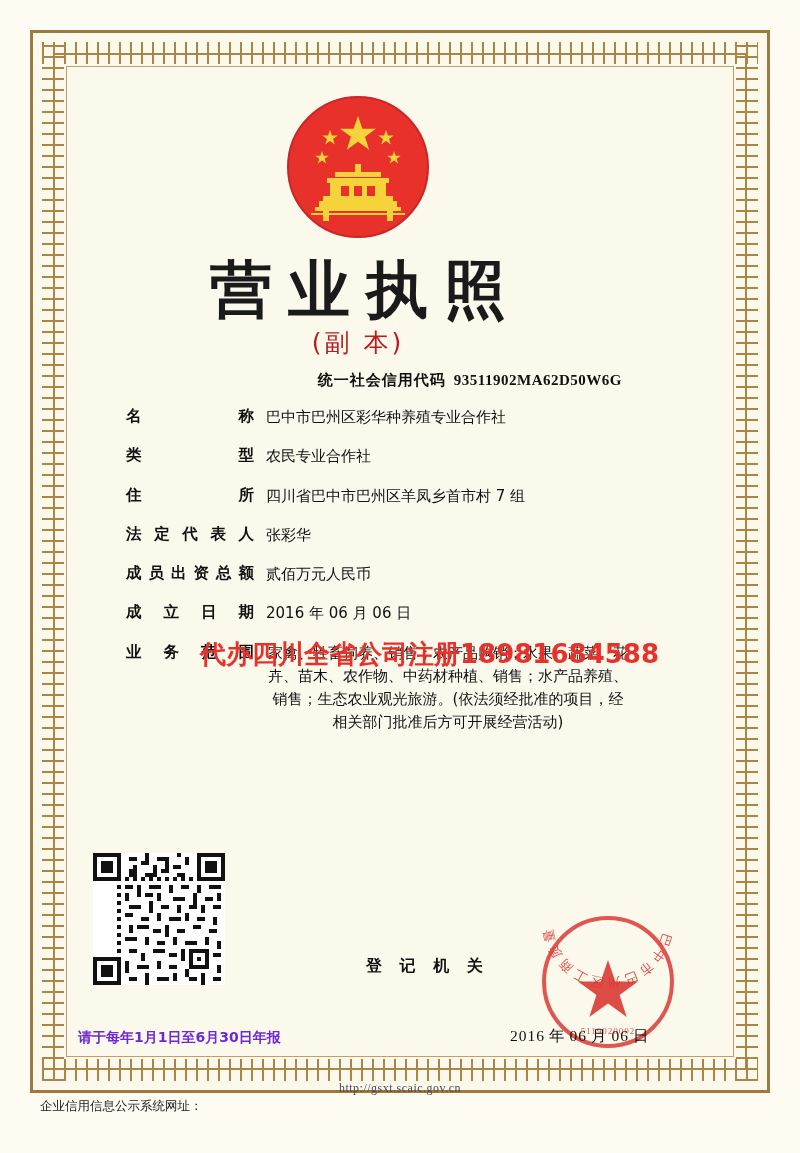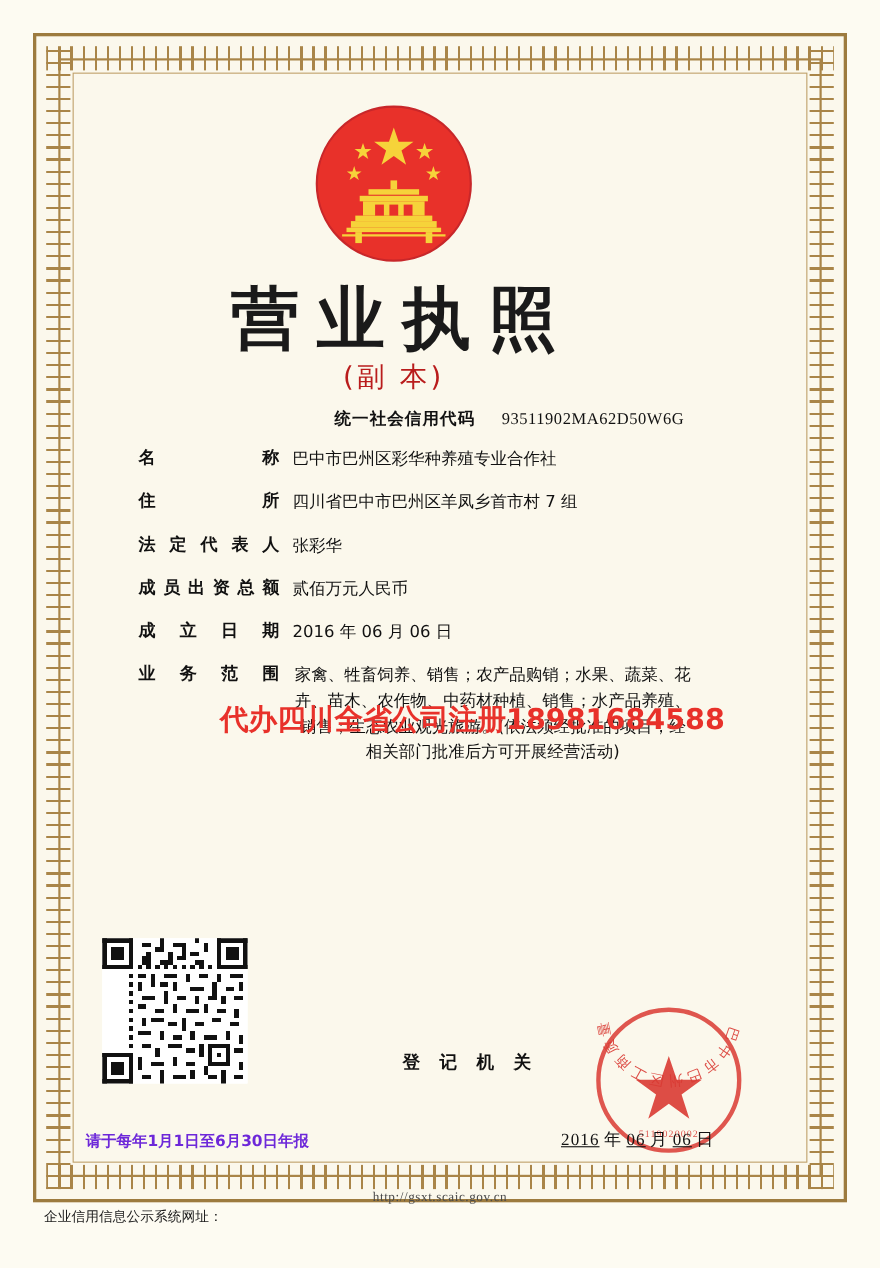--- a/index.html
+++ b/index.html
@@ -105,23 +105,23 @@
     top: 305px;
     right: 28px;
     font-family: "DejaVu Sans", "Liberation Sans", sans-serif;
     font-size: 15px;
     font-weight: bold;
     color: #111;
     letter-spacing: 1px;
   }
   .credit-code .code-num {
     font-family: "Liberation Serif", serif;
-    font-weight: normal;
+    font-weight: bold;
     letter-spacing: 0.5px;
-    margin-left: 24px;
+    margin-left: 8px;
   }
 
   .fields {
     position: absolute;
     top: 340px;
     left: 60px;
     right: 20px;
   }
   .field-row {
     display: flex;
@@ -197,21 +197,20 @@
     left: 440px;
     top: 960px;
     font-family: "DejaVu Sans", "Liberation Sans", sans-serif;
     font-size: 15.5px;
     color: #111;
     letter-spacing: 1px;
   }
   .date-line span.num {
     font-family: "Liberation Serif", serif;
     margin: 16px 4px;
-    text-decoration: underline;
   }
 
   .annual-note {
     position: absolute;
     left: 12px;
     top: 963px;
     font-family: "DejaVu Sans", "Liberation Sans", sans-serif;
     font-size: 14px;
     font-weight: bold;
     color: #6d28d9;
@@ -289,20 +288,24 @@
       <span>统一社会信用代码</span><span class="code-num">93511902MA62D50W6G</span>
     </div>
 
     <div class="fields">
 
       <div class="field-row">
         <div class="field-label">名称</div>
         <div class="field-value">巴中市巴州区彩华种养殖专业合作社</div>
       </div>
 
+      <div class="field-row">
+        <div class="field-label">类型</div>
+        <div class="field-value">农民专业合作社</div>
+      </div>
 
       <div class="field-row">
         <div class="field-label">住所</div>
         <div class="field-value">四川省巴中市巴州区羊凤乡首市村 7 组</div>
       </div>
 
       <div class="field-row">
         <div class="field-label">法定代表人</div>
         <div class="field-value">张彩华</div>
       </div>

